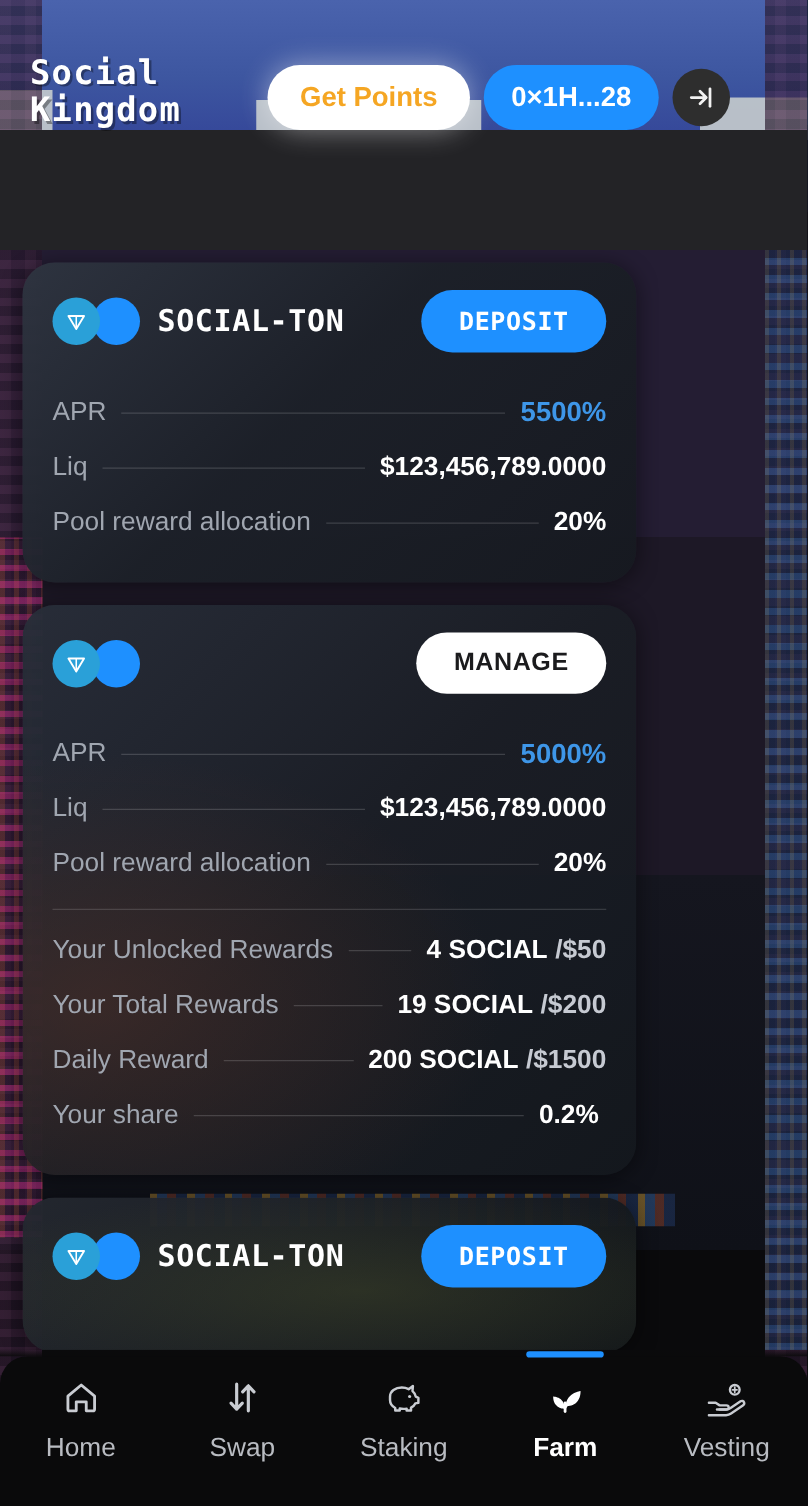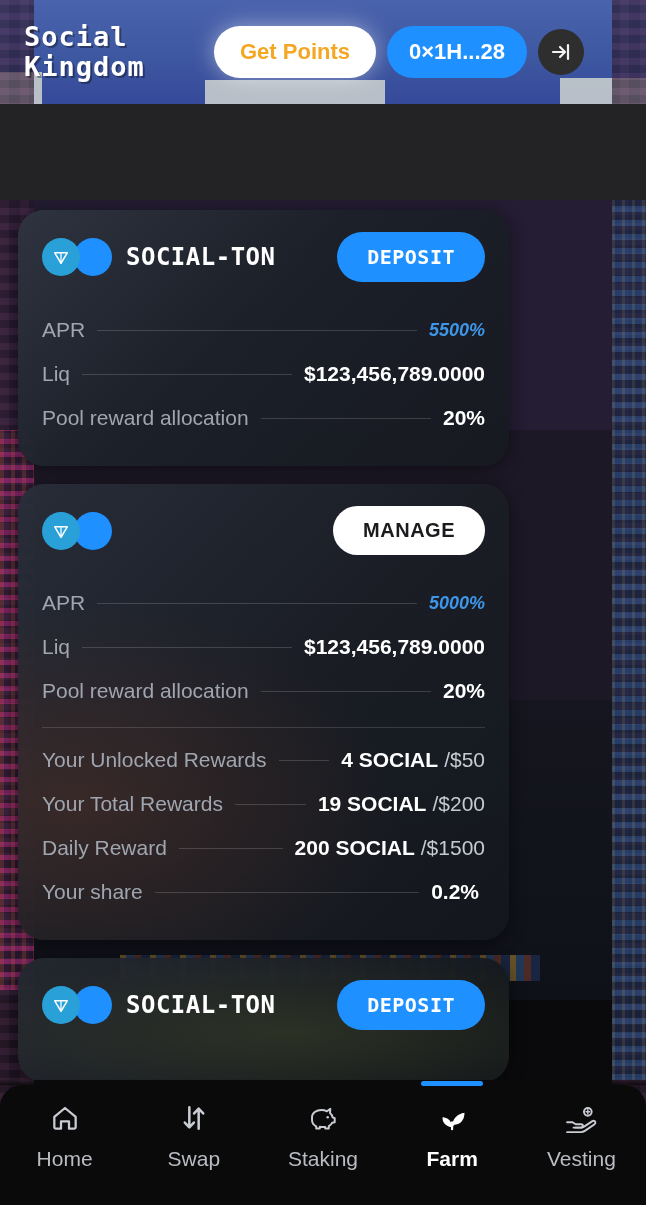--- a/index.html
+++ b/index.html
@@ -80,21 +80,21 @@
         rgba(200,90,60,0.45) 14px 21px, rgba(40,70,130,0.5) 21px 30px);
     opacity: .75;
   }
 
   
   .header {
     position: absolute;
     left: 0; top: 0;
     width: 572px; height: 104px;
     display: flex;
-    align-items: center;
+    align-items: flex-end;
     padding: 0 16px 0 24px;
     gap: 10px;
     z-index: 20;
   }
   .brand {
     font-family: "DejaVu Sans Mono", monospace;
     font-weight: bold;
     font-size: 27px;
     line-height: 1.12;
     color: #ffffff;
@@ -258,24 +258,24 @@
     background: rgba(255,255,255,0.16);
     min-width: 10px;
   }
   .row-value {
     font-size: 21px;
     font-weight: bold;
     color: #ffffff;
     white-space: nowrap;
     flex: 0 0 auto;
   }
-  .row-value.accent { color: #3e96e8; font-size: 18px; font-style: italic; }
+  .row-value.accent { color: #3e96e8; font-size: 22px; }
   .row-value .usd {
     color: #c6cad2;
-    font-weight: normal;
+    font-weight: bold;
     margin-left: 6px;
   }
   .divider {
     height: 1px;
     background: rgba(255,255,255,0.14);
     margin: 14px 0 10px 0;
   }
 
   
   .nav-wrap {

